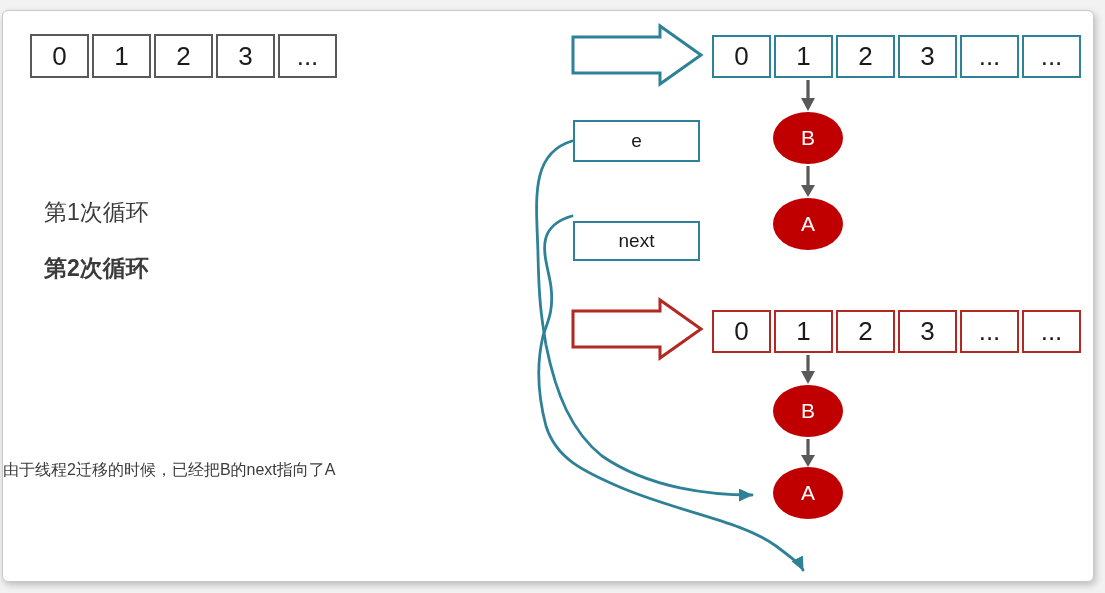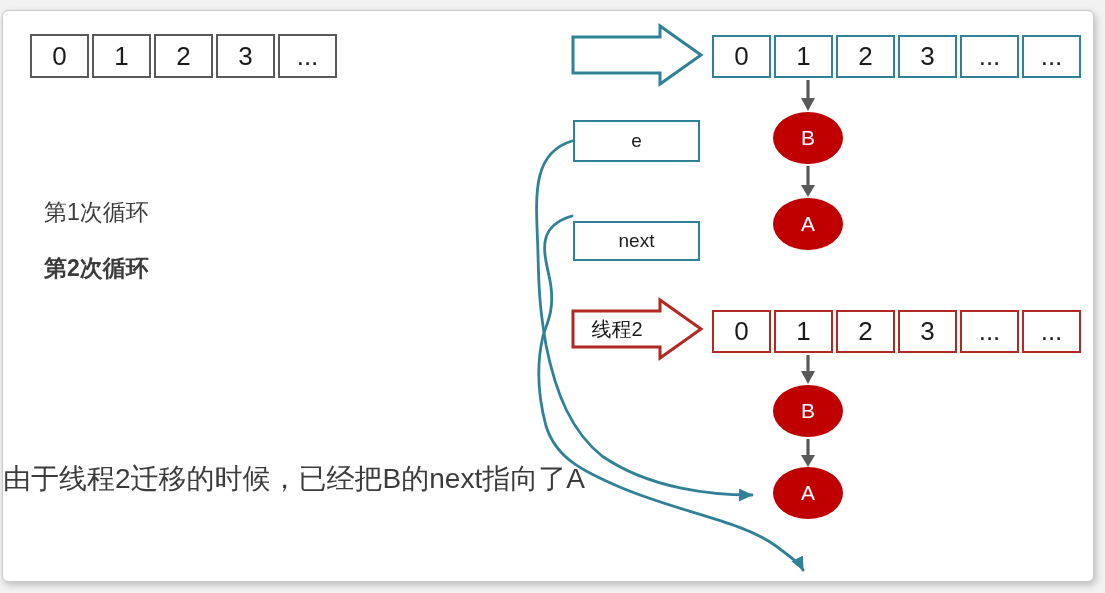--- a/index.html
+++ b/index.html
@@ -28,21 +28,21 @@
   .node{position:absolute;width:70px;height:52px;border-radius:50%;
         background:var(--node-fill);color:#ffffff;display:flex;align-items:center;
         justify-content:center;font-size:21px;}
 
   
   .blabel{position:absolute;width:84px;height:34px;display:flex;align-items:center;
           justify-content:center;font-size:20px;color:#1a1a1a;white-space:nowrap;}
 
   .caption{position:absolute;color:var(--text);white-space:nowrap;}
   .cap-loop{font-size:23px;}
-  .cap-note{font-size:28px;}
+  .cap-note{font-size:16px;}
 
   
   .blockarrow{fill:#ffffff;stroke-width:3px;stroke-linejoin:miter;}
   .ba-teal{stroke:var(--teal);}
   .ba-red{stroke:var(--red);}
   .glink{stroke:var(--gray);stroke-width:3.2px;}
   .ghead{fill:var(--gray);stroke:none;}
   .curve{fill:none;stroke:var(--teal);stroke-width:2.8px;stroke-linecap:round;}
   .thead{fill:var(--teal);stroke:none;}
 </style>
@@ -107,21 +107,20 @@
   </div>
   <div class="node" style="left:773px;top:112px;">B</div>
   <div class="node" style="left:773px;top:198px;">A</div>
 
   <div class="pbox" style="left:573px;top:120px;height:42px;">e</div>
   <div class="pbox" style="left:573px;top:193px;height:40px;margin-top:28px;">next</div>
 
   <div class="caption cap-loop" style="left:44px;top:197px;">第1次循环</div>
   <div class="caption cap-loop" style="left:44px;top:253px;font-weight:bold;">第2次循环</div>
 
-  <div class="blabel" style="left:575px;top:312px;">线程2</div>
   <div class="arr arr-red" style="left:712px;top:310px;">
     <div class="cell" style="height:43px;">0</div>
     <div class="cell" style="height:43px;">1</div>
     <div class="cell" style="height:43px;">2</div>
     <div class="cell" style="height:43px;">3</div>
     <div class="cell" style="height:43px;">...</div>
     <div class="cell" style="height:43px;">...</div>
   </div>
   <div class="node" style="left:773px;top:385px;">B</div>
   <div class="node" style="left:773px;top:467px;">A</div>

